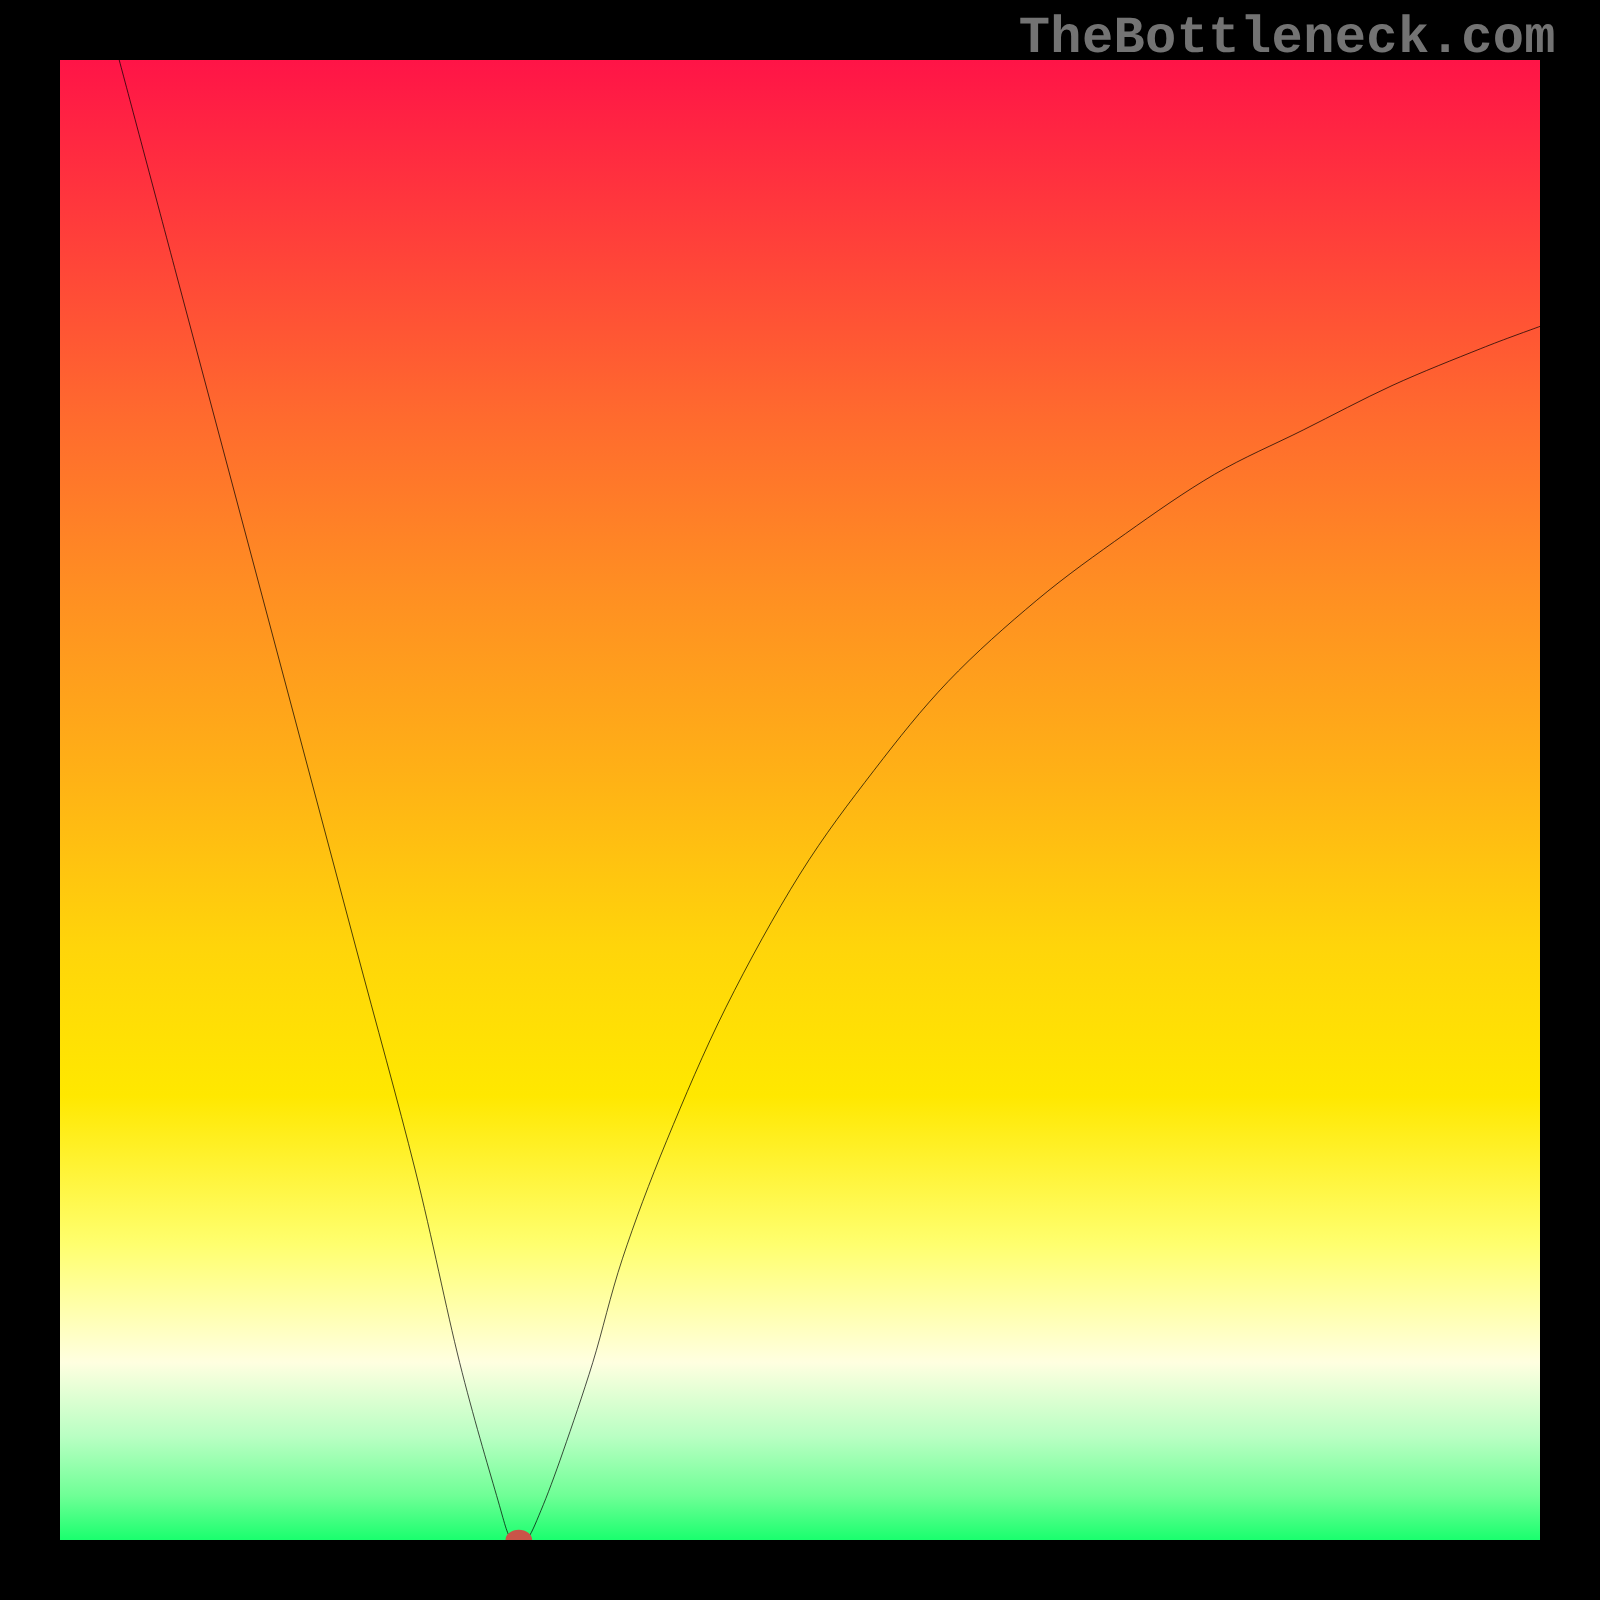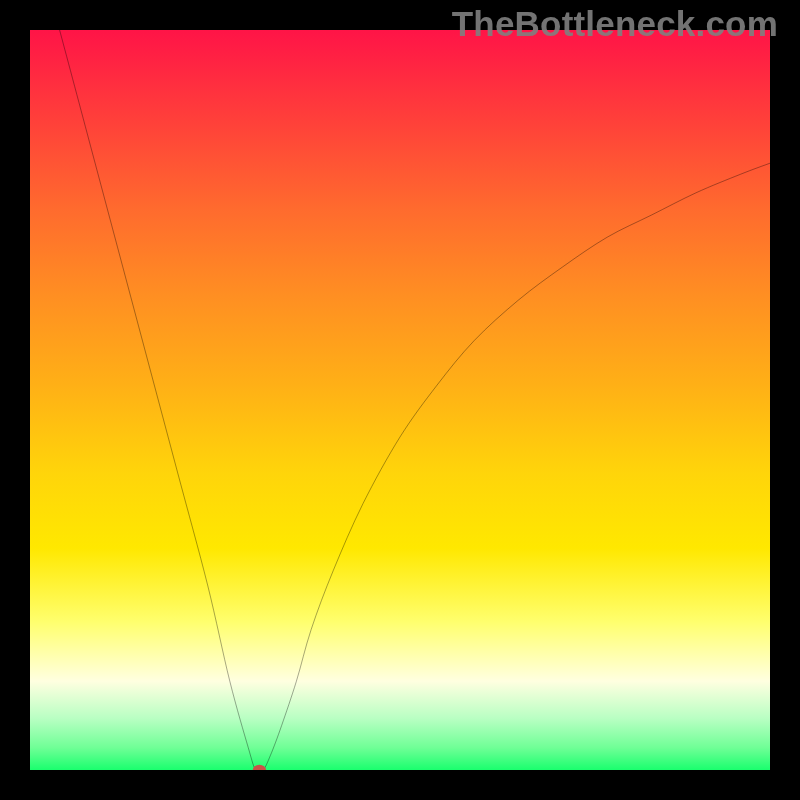--- a/index.html
+++ b/index.html
@@ -17,25 +17,25 @@
     background: #000;
     position: relative;
     box-sizing: border-box;
   }
   .watermark {
     position: absolute;
     top: 4px;
     right: 22px;
     color: #808080;
     opacity: 0.9;
-    font-size: 35px;
+    font-size: 26px;
     font-weight: 600;
     letter-spacing: 0.2px;
     z-index: 10;
-    font-family: Liberation Sans, sans-serif;
+    font-family: Liberation Mono, monospace;
   }
   svg.plot {
     position: absolute;
     left: 30px;
     top: 30px;
     width: 740px;
     height: 740px;
     display: block;
   }
 </style>

